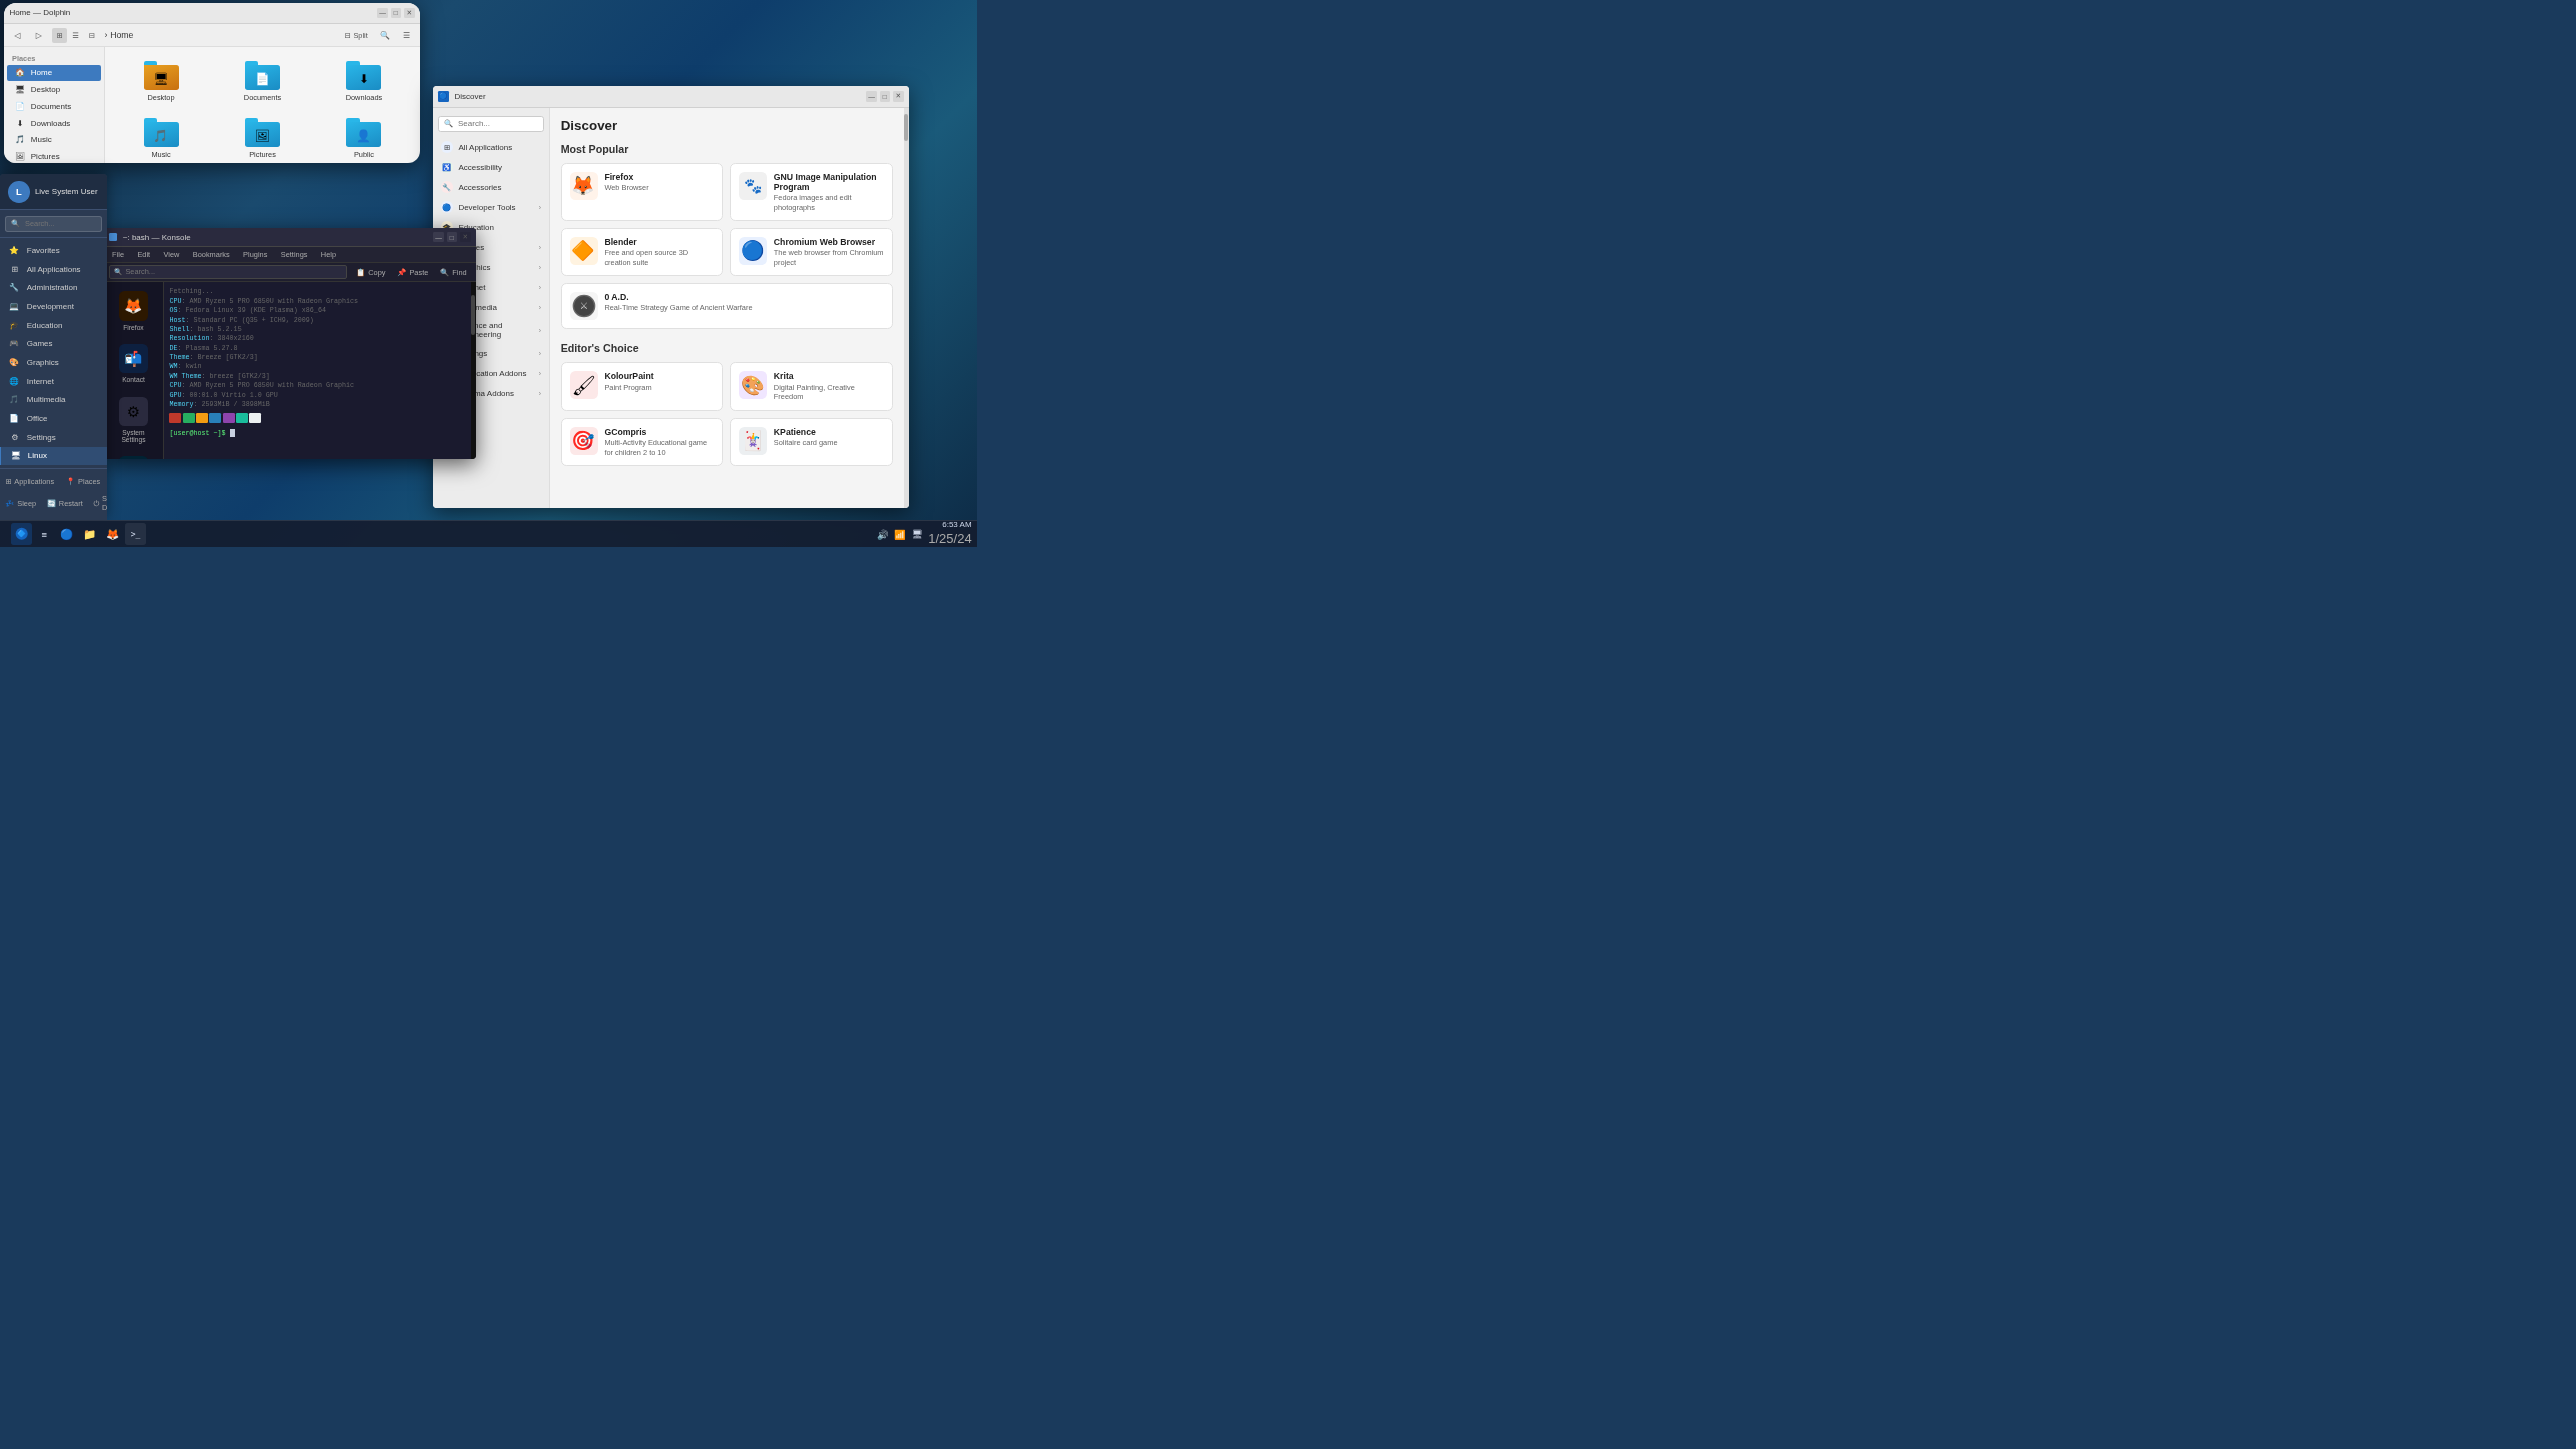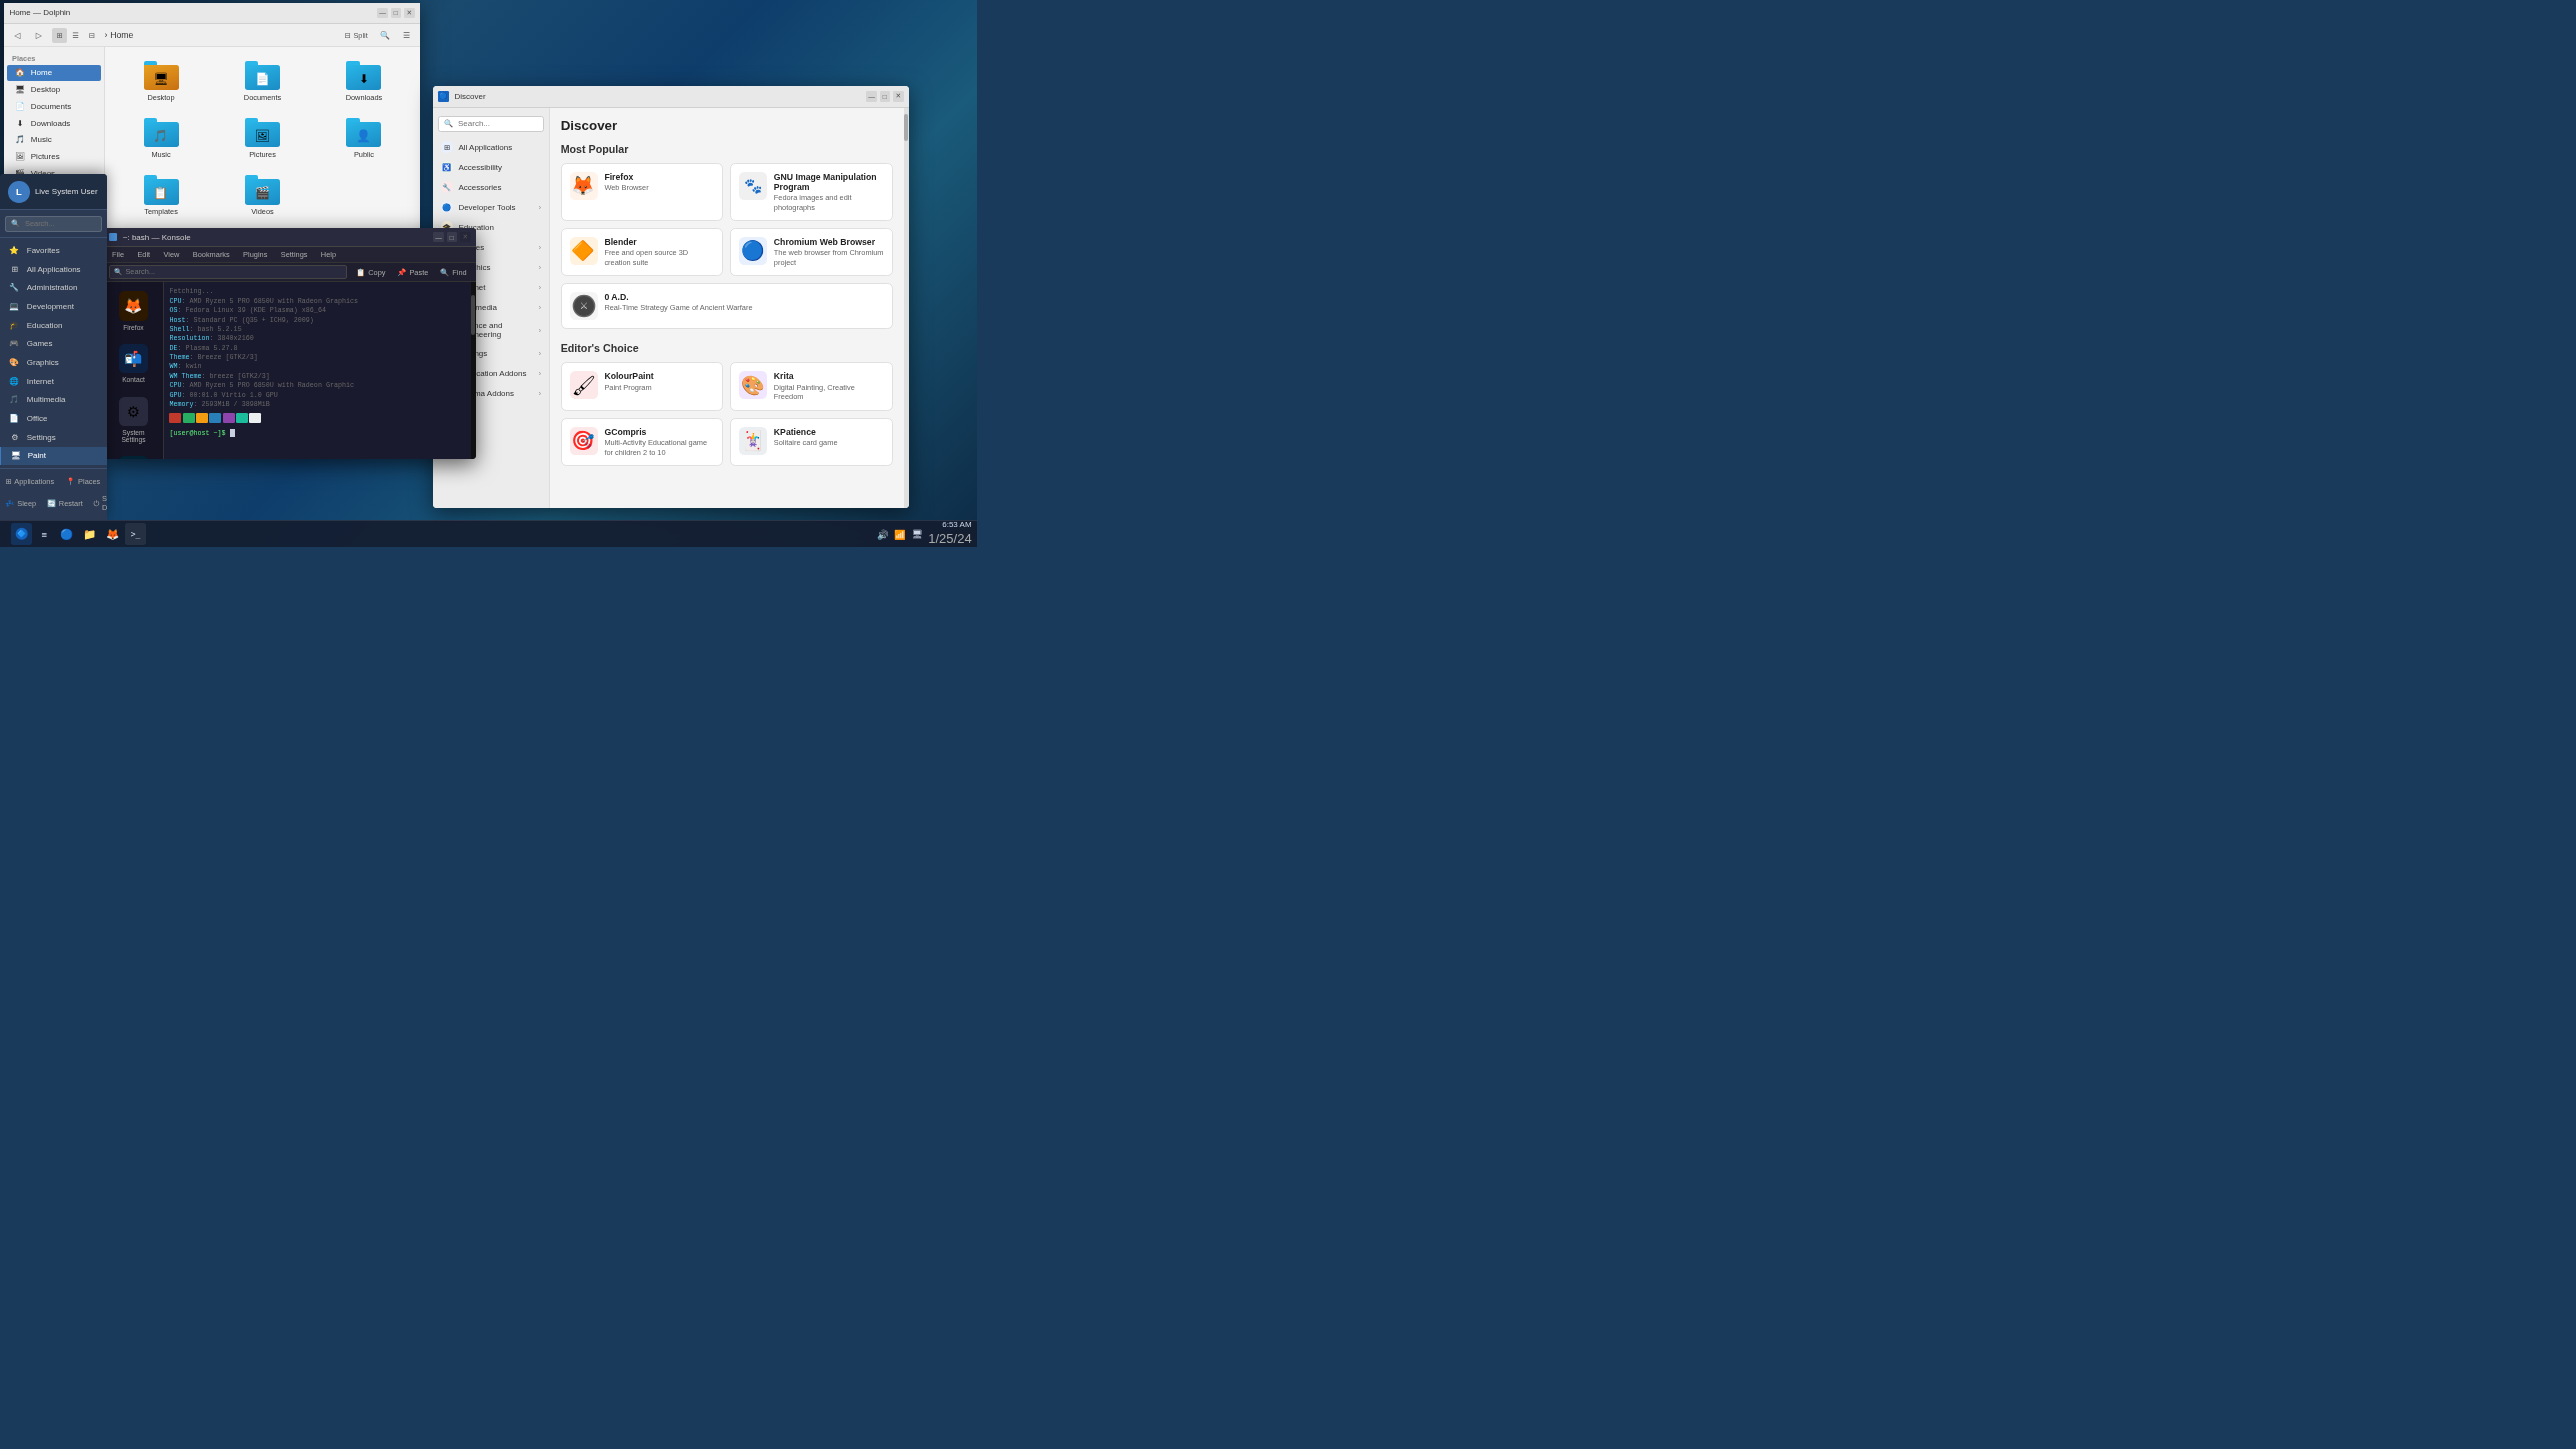--- a/index.html
+++ b/index.html
@@ -63,23 +63,23 @@
       justify-content: center;
       cursor: pointer;
     }
 
     
     .window-dolphin {
       position: absolute;
       top: 2.7px;
       left: 4px;
       width: 416px;
-      height: 260px;
+      height: 160px;
       background: #f5f5f5;
-      border-radius: 0;
+      border-radius: 12px;
       box-shadow: 0 5.4px 21.5px rgba(0,0,0,0.5);
       overflow: hidden;
       z-index: 10;
     }
     .window-titlebar {
       height: 21.5px;
       background: #e8e8e8;
       display: flex;
       align-items: center;
       padding: 0 5.4px;
@@ -1177,21 +1177,21 @@
       <div class="appmenu-nav-item">
         <div class="appmenu-nav-icon">📄</div>
         <span>Office</span>
       </div>
       <div class="appmenu-nav-item">
         <div class="appmenu-nav-icon">⚙</div>
         <span>Settings</span>
       </div>
       <div class="appmenu-nav-item active">
         <div class="appmenu-nav-icon">🖥</div>
-        <span>Paint</span>
+        <span>Linux</span>
       </div>
     </div>
     <div class="appmenu-bottom">
       <div class="appmenu-bottom-row">
         <div class="appmenu-bottom-btn">
           <span>⊞</span>
           <span>Applications</span>
         </div>
         <div class="appmenu-bottom-btn">
           <span>📍</span>

